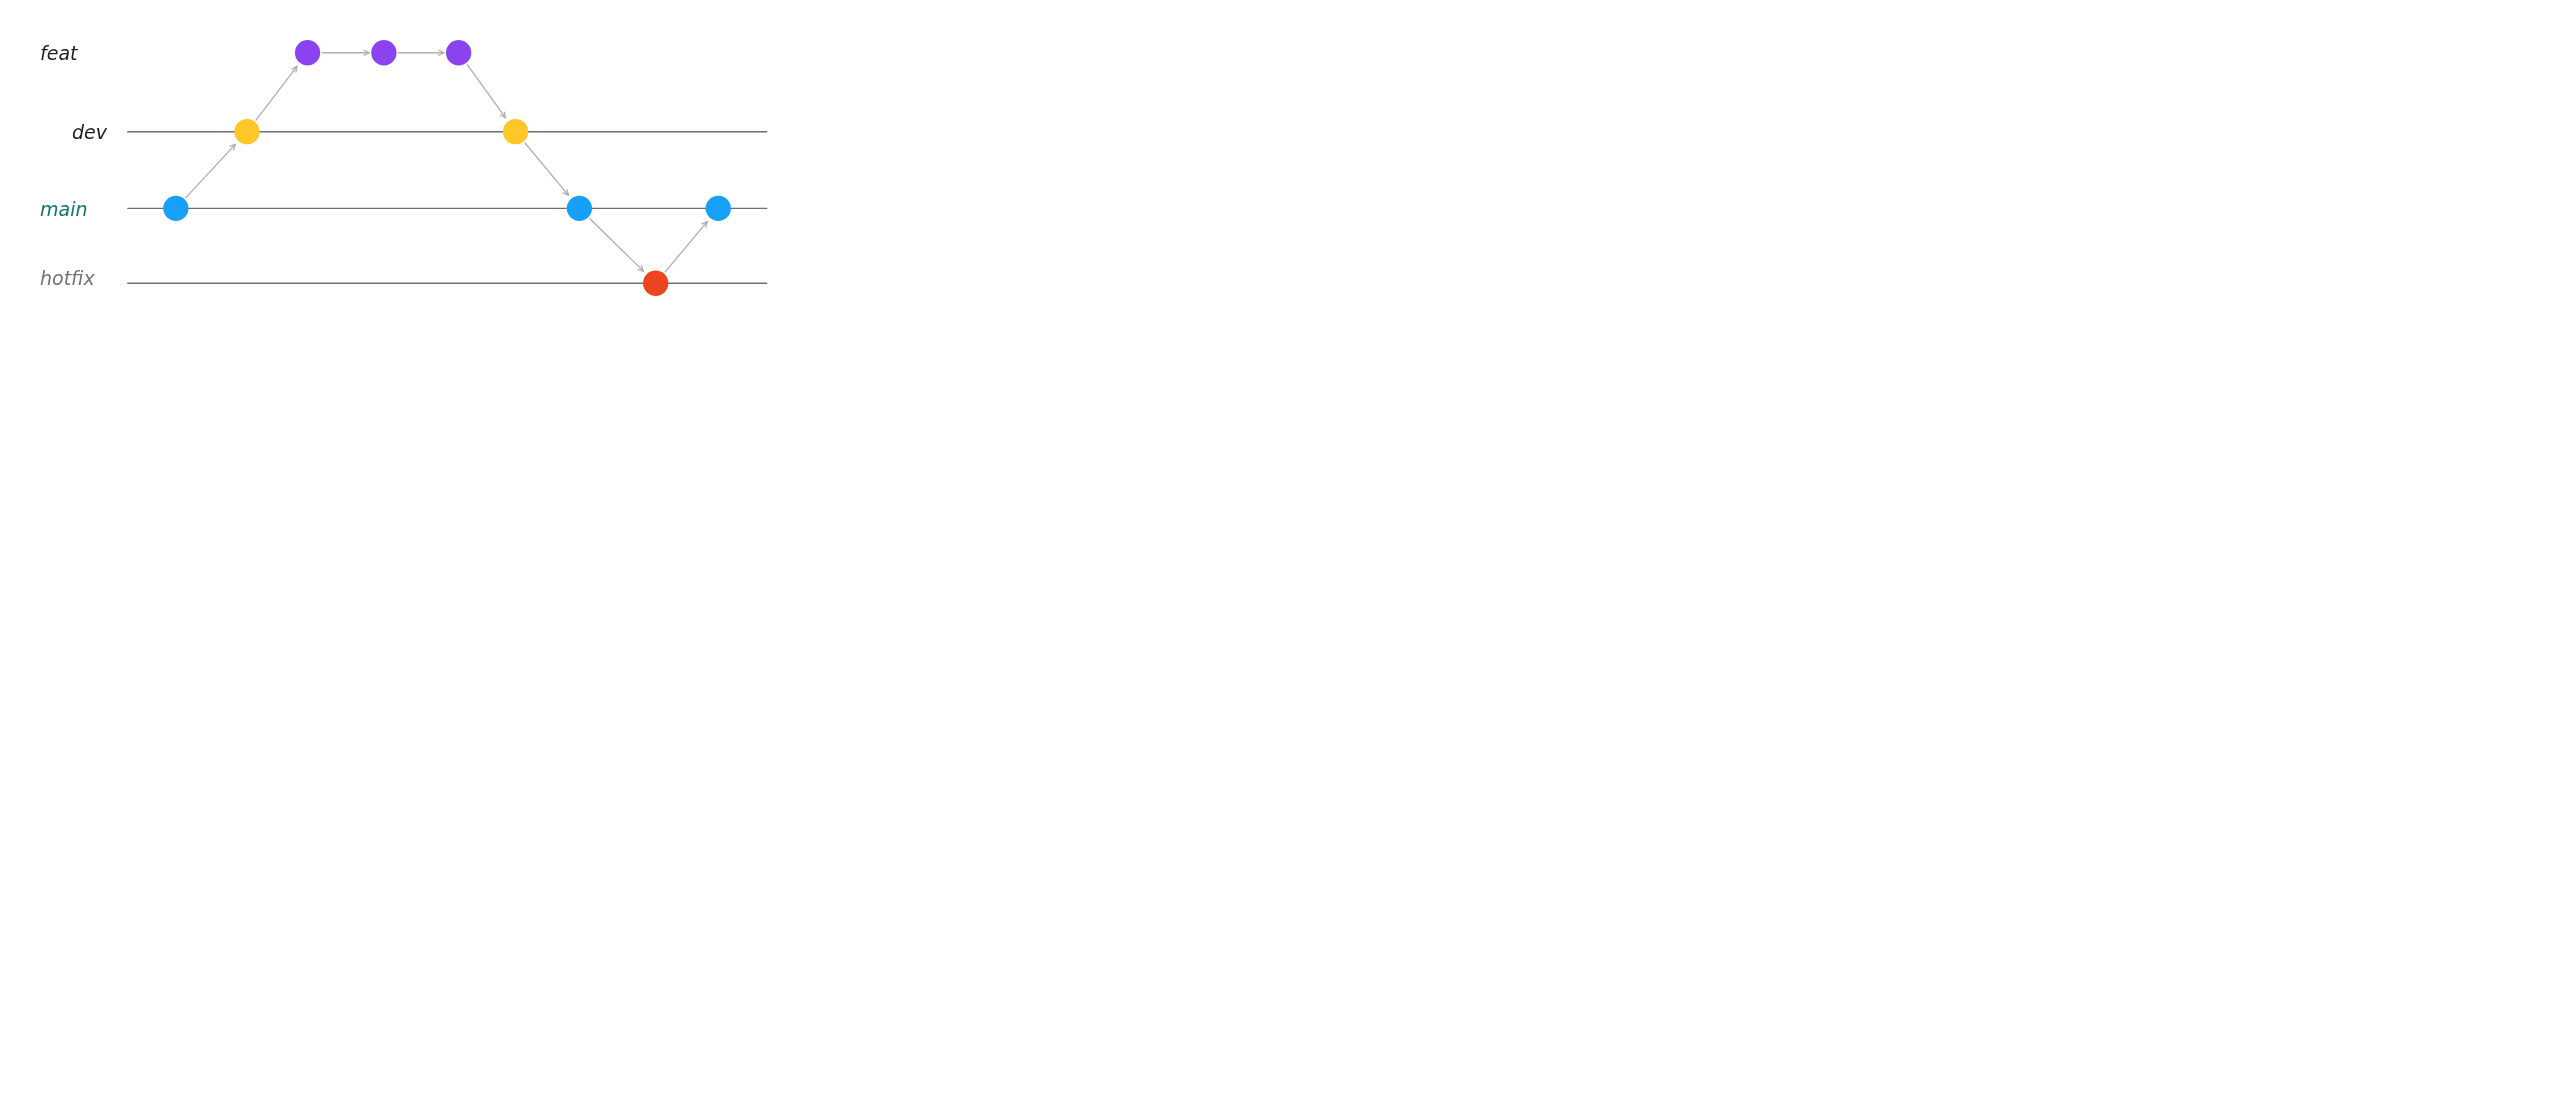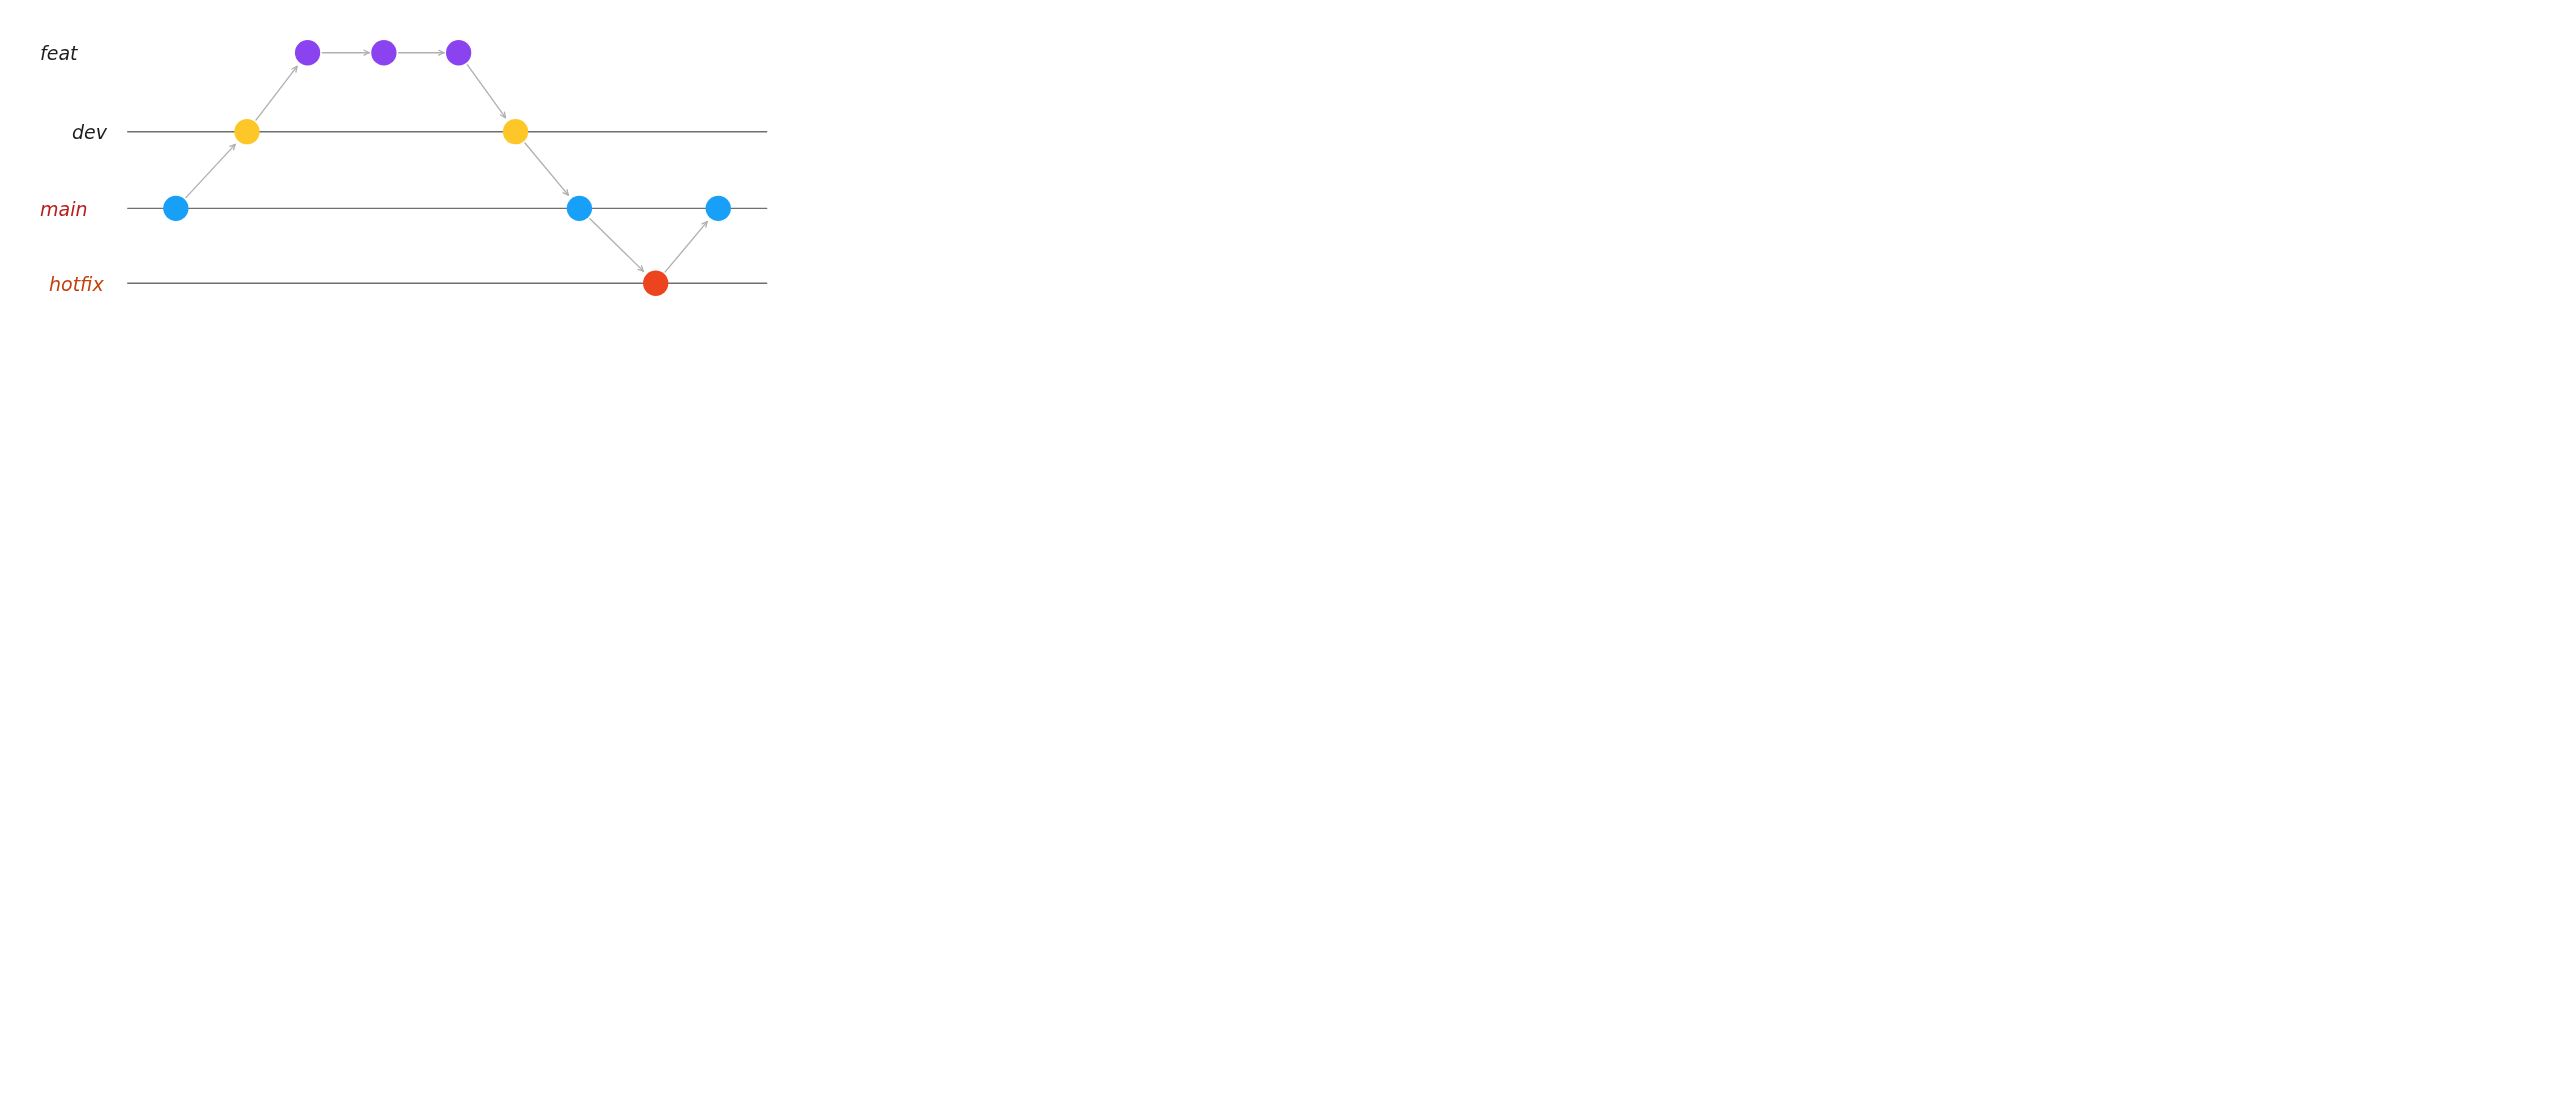--- a/index.html
+++ b/index.html
@@ -74,16 +74,16 @@
       <circle cx="744.9" cy="102.5" r="24.6" fill="#8b43f0"></circle>
       <circle cx="890.2" cy="102.5" r="24.6" fill="#8b43f0"></circle>
       <circle cx="1000.8" cy="256" r="24.6" fill="#fcc727"></circle>
       <circle cx="1124.9" cy="405" r="24.6" fill="#18a0f8"></circle>
       <circle cx="1273.2" cy="550.5" r="24.6" fill="#ed4420"></circle>
       <circle cx="1394.8" cy="405" r="24.6" fill="#18a0f8"></circle>
     </svg>
 
   <div class="branch-label" style="top: 36px; color: rgb(30, 30, 30);">feat</div>
   <div class="branch-label" style="top: 115px; color: rgb(30, 30, 30); margin-left: 32px;">dev</div>
-  <div class="branch-label" style="top: 192px; color: #b91c1c;">main</div>
-  <div class="branch-label" style="top: 267px; color: #c2410c; margin-left: 9px;">hotfix</div>
+  <div class="branch-label" style="top: 192px; color: #0f766e;">main</div>
+  <div class="branch-label" style="top: 261px; color: #737373;">hotfix</div>
 </div>
 
 
 </body></html>

